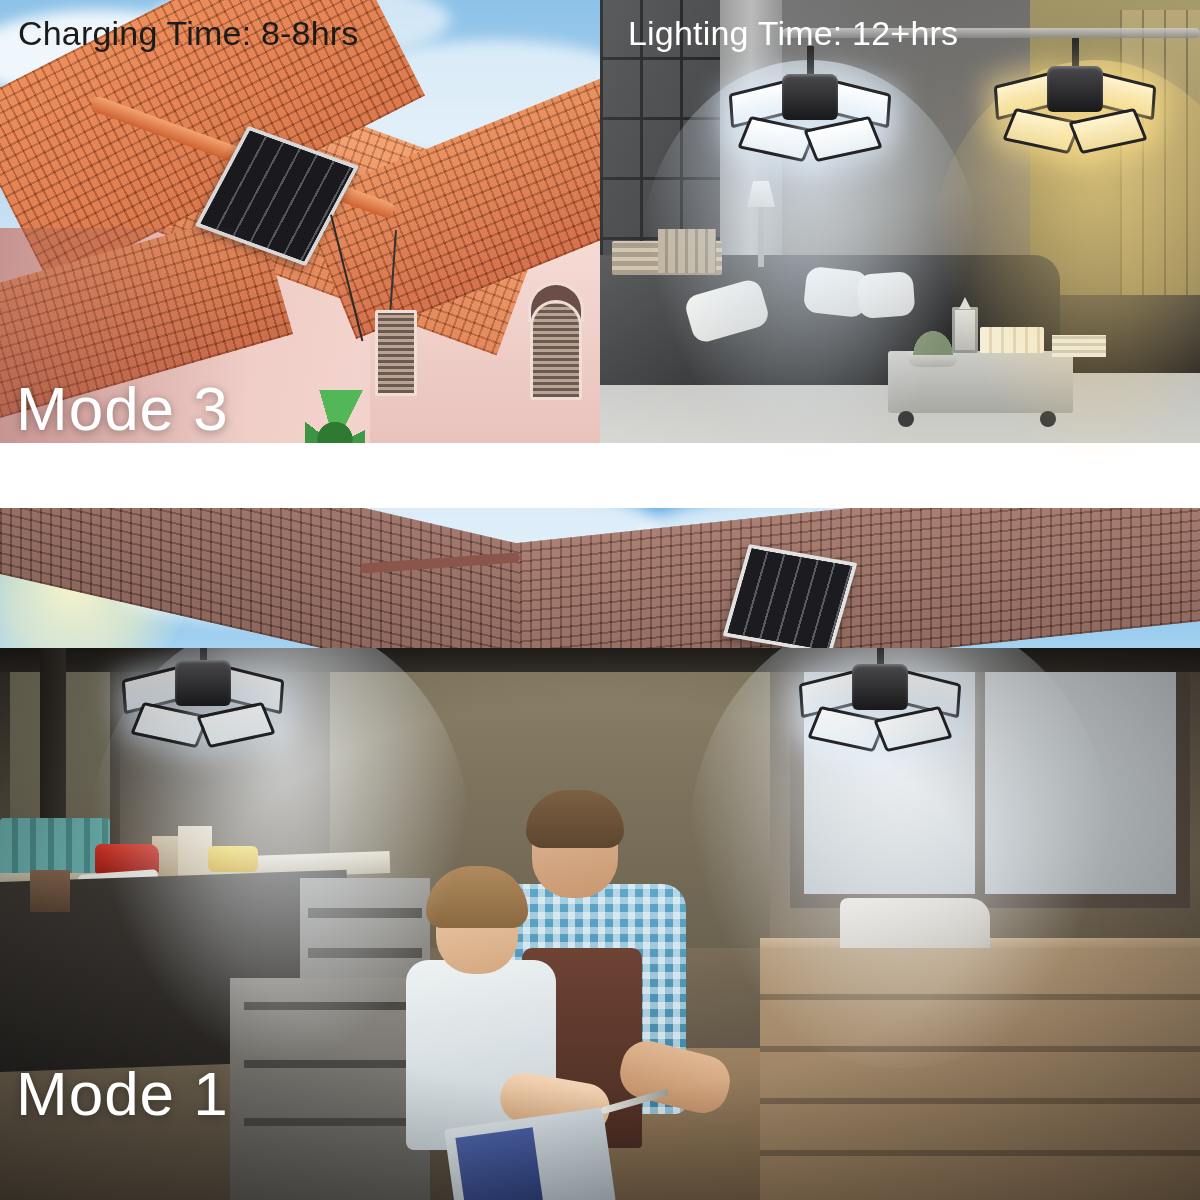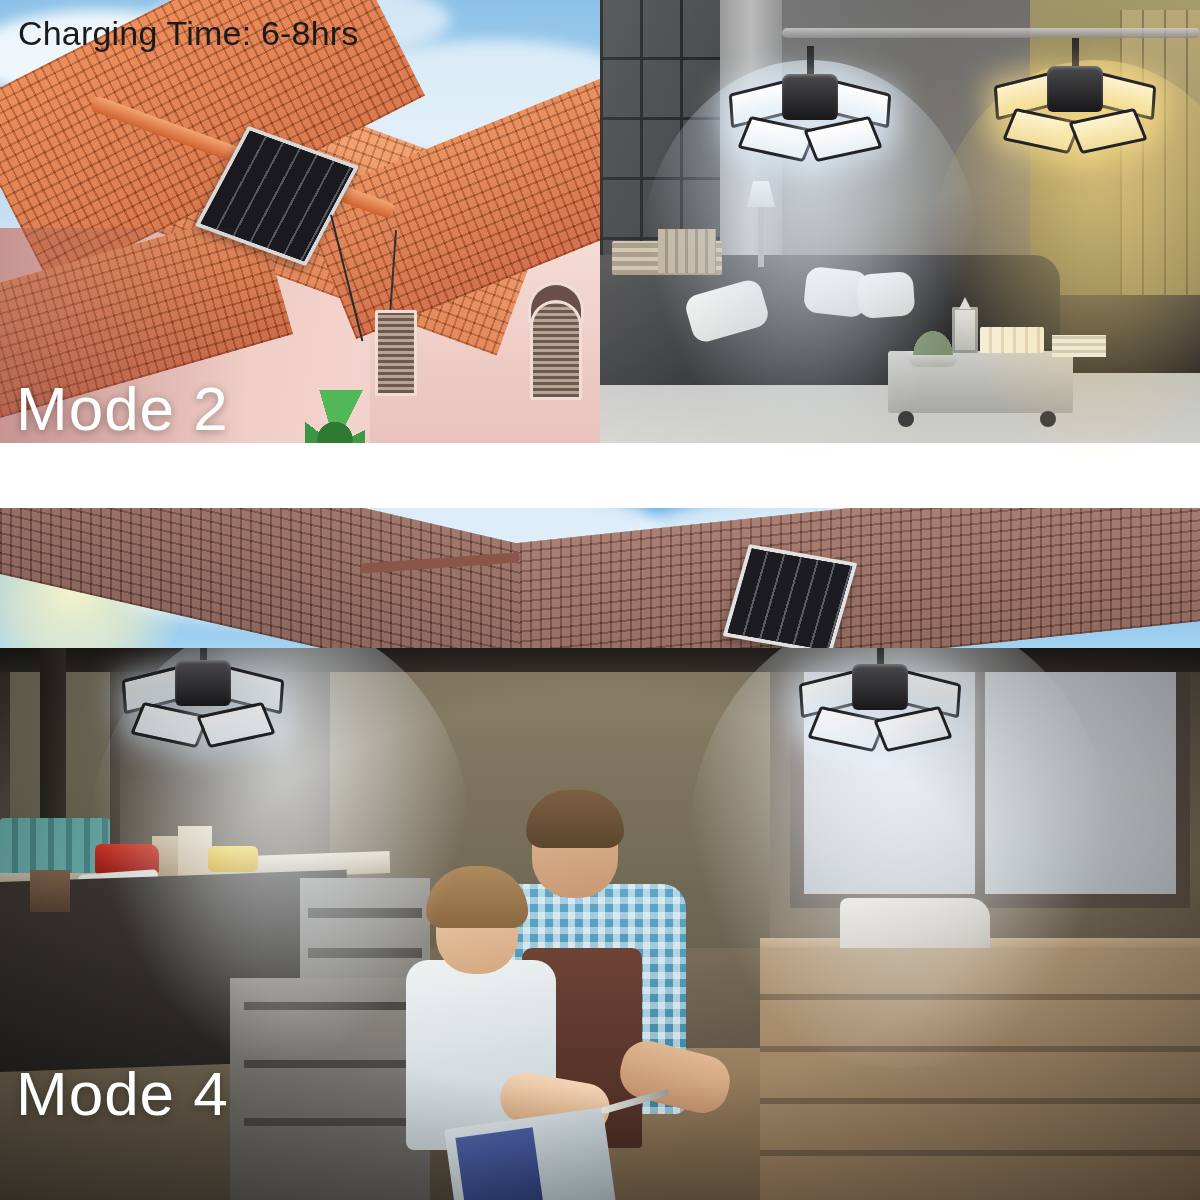--- a/index.html
+++ b/index.html
@@ -357,21 +357,21 @@
       </div>
       <div class="swire"></div>
       <div class="swire2"></div>
 
       <div class="wall-shadow"></div>
       <div class="arch"></div>
       <div class="vent vent1"></div>
       <div class="vent vent2"></div>
       <div class="plant"></div>
 
-      <div class="hdr hdr-left">Charging Time: 6-8hrs</div>
+      <div class="hdr hdr-left">Charging Time: 8-8hrs</div>
     </div>
 
     <div class="panel-right">
       <div class="intbg"></div>
       <div class="int-wall-mid"></div>
       <div class="int-wall-warm"></div>
       <div class="wood-wall"></div>
       <div class="int-pillar"></div>
       <div class="int-left-wall"></div>
       <div class="grid-win"></div>
@@ -412,23 +412,24 @@
 
     <div class="lamp warm" style="left:1000px; top:64px;">
       <div class="stem"></div>
       <div class="blade bl-tl"></div>
       <div class="blade bl-tr"></div>
       <div class="blade bl-bl"></div>
       <div class="blade bl-br"></div>
       <div class="body"></div>
     </div>
 
+    <div class="hdr hdr-right">Lighting Time: 12+hrs</div>
   </div>
 
-  <div class="mode-label mode3">Mode 2</div>
+  <div class="mode-label mode3">Mode 3</div>
 
 
   <div class="sec2">
 
     <div class="roofband">
       <div class="sunglow"></div>
       <div class="rb-cloud rbc1"></div>
       <div class="rb-cloud rbc2"></div>
       <div class="rb-cloud rbc3"></div>
       <div class="rb-cloud rbc4"></div>
@@ -503,16 +504,16 @@
         <div class="blade bl-tr"></div>
         <div class="blade bl-bl"></div>
         <div class="blade bl-br"></div>
         <div class="body"></div>
       </div>
 
       <div class="vignette"></div>
     </div>
   </div>
 
-  <div class="mode-label mode4">Mode 4</div>
+  <div class="mode-label mode4">Mode 1</div>
 
 
 </div>
 
 </body></html>

